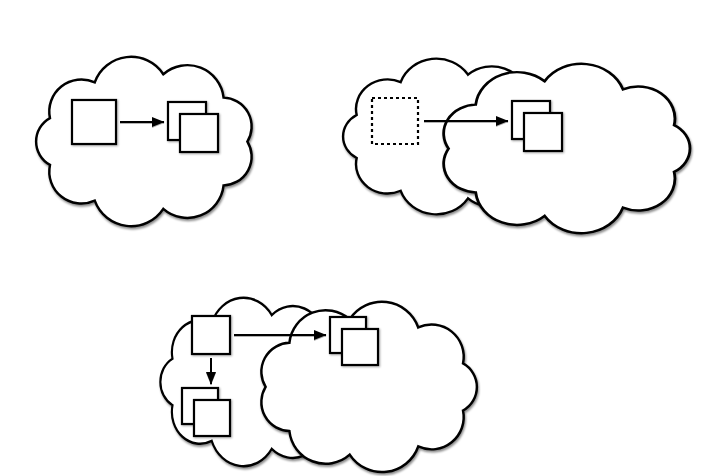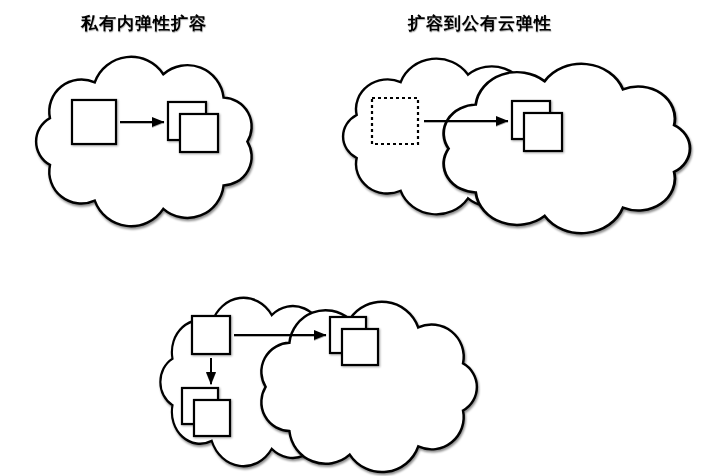--- a/index.html
+++ b/index.html
@@ -56,36 +56,34 @@
   <svg class="defs-svg" aria-hidden="true">
     <defs>
       <path id="cloud-shape" d="M215,90 A27,27 0 0 1 192.8,131.1 A34,34 0 0 1 136.5,153 A36,36 0 0 1 72.5,145.4 A30,30 0 0 1 30.7,111.9 A25,25 0 0 1 30.7,68.1 A30,30 0 0 1 72.5,34.6 A36,36 0 0 1 136.5,27 A34,34 0 0 1 192.8,48.9 A27,27 0 0 1 215,90 Z"></path>
       <marker id="arrow-head" markerUnits="userSpaceOnUse" markerWidth="14" markerHeight="12" refX="12" refY="5.5" orient="auto">
         <path d="M0,0.5 L12.5,5.5 L0,10.5 Z" fill="#000000"></path>
       </marker>
     </defs>
   </svg>
 
   <section class="diagram" style="left:28px; top:12px; width:232px; height:236px;">
-    <div class="title" style="left:0; width:232px;">私有内弹性扩容</div>
     <svg class="scene" style="left:0; top:38px;" width="232" height="182" viewBox="0 0 232 182">
       <g class="cloud">
         <use href="#cloud-shape" transform="translate(-10.9,-4.6) scale(1.071,1.068)"></use>
       </g>
       <g>
         <rect class="node" x="44" y="50" width="44" height="44"></rect>
         <line class="arrow" x1="92" y1="72" x2="136" y2="72" marker-end="url(#arrow-head)"></line>
         <rect class="node" x="140" y="52" width="38" height="38"></rect>
         <rect class="node" x="152" y="64" width="38" height="38"></rect>
       </g>
     </svg>
   </section>
 
   <section class="diagram" style="left:332px; top:12px; width:368px; height:230px;">
-    <div class="title" style="left:0; width:296px;">扩容到公有云弹性</div>
     <svg class="scene" style="left:0; top:40px;" width="368" height="188" viewBox="0 0 368 188">
       <g class="cloud">
         <use href="#cloud-shape" transform="translate(-7.6,-3.8) scale(1.052,0.981)"></use>
       </g>
       <g class="cloud">
         <use href="#cloud-shape" transform="translate(379.7,0.4) scale(-1.224,1.068)"></use>
       </g>
       <g>
         <rect class="node dashed" x="40" y="46" width="46" height="46"></rect>
         <line class="arrow" x1="92" y1="69" x2="176" y2="69" marker-end="url(#arrow-head)"></line>

